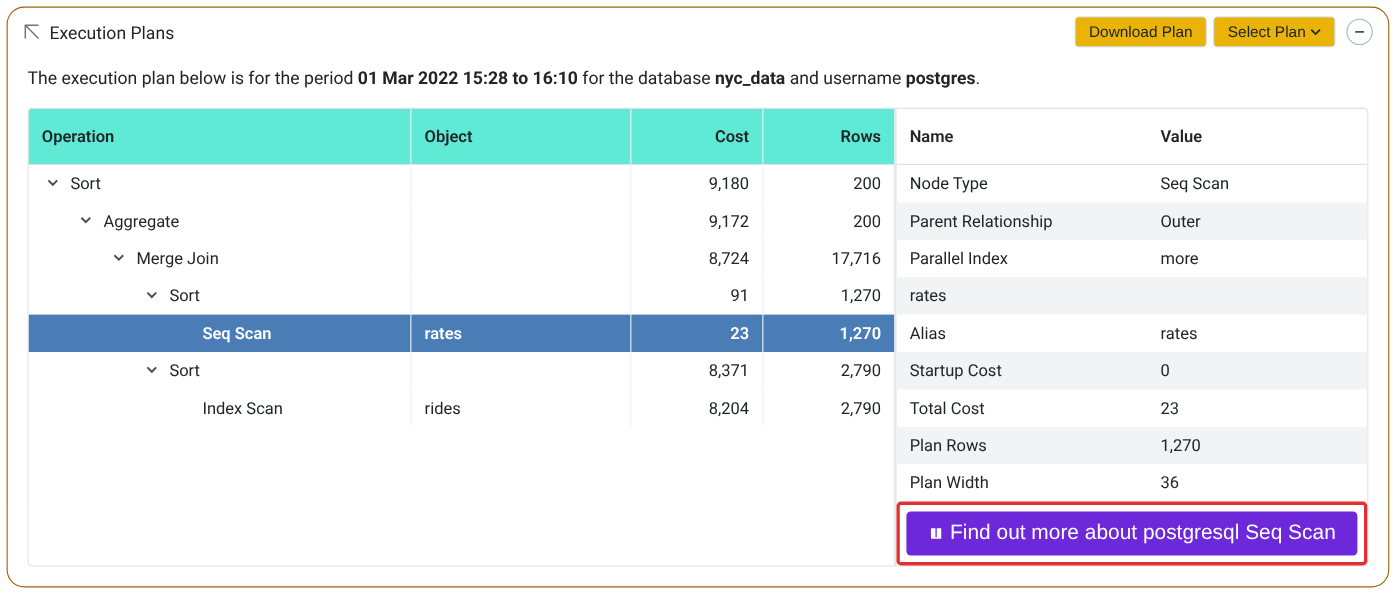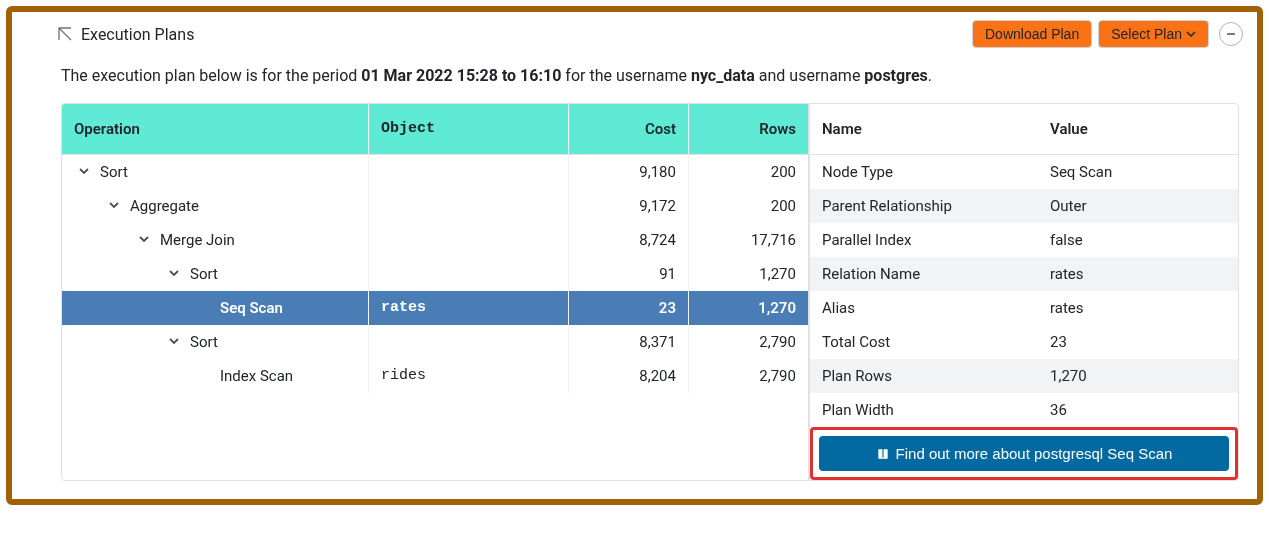--- a/index.html
+++ b/index.html
@@ -5,38 +5,37 @@
   * { box-sizing: border-box; margin: 0; padding: 0; }
   body {
     font-family: -apple-system, BlinkMacSystemFont, "Segoe UI", Roboto, Helvetica, Arial, sans-serif;
     background: #fff;
     color: #212529;
     width: 1269px;
     height: 554px;
     overflow: hidden;
   }
   .panel {
-    border: 6px solid #a16207;
-    border-radius: 6px;
+    border: 1px solid #a16207;
+    border-radius: 16px;
     margin: 6px;
     background: #fff;
-    padding-left: 31px;
   }
   .panel-header {
     display: flex;
     align-items: center;
     padding: 8px 14px;
     border-bottom: 0;
   }
   .panel-header .icon { color: #6c757d; margin-right: 8px; display:inline-flex; }
   .panel-header .title { font-size: 16px; color: #212529; font-weight:400; }
   .panel-header .spacer { flex: 1; }
   .btn {
     border: 1px solid #ced4da;
-    background: #f97316;
+    background: #eab308;
     border-radius: 4px;
     padding: 5px 12px;
     font-size: 14px;
     cursor: pointer;
     margin-left: 6px;
     display: inline-flex;
     align-items: center;
     gap: 4px;
     color: #212529;
   }
@@ -69,21 +68,21 @@
     display:flex;
     font-weight:600;
     font-size:15px;
     border-bottom:1px solid #dee2e6;
     background:#5eead4;
   }
   .plan-table .thead > div {
     padding: 16px 12px;
   }
   .col-op { flex: 1; }
-  .col-obj { width: 200px; border-left:1px solid #f1f3f5;font-family:Liberation Mono, monospace;}
+  .col-obj { width: 200px; border-left:1px solid #f1f3f5;}
   .col-cost { width: 120px; text-align:right;border-left:1px solid #f1f3f5; }
   .col-rows { width: 120px; text-align:right;border-left:1px solid #f1f3f5; }
   .plan-row {
     display:flex;
     font-size:15px;
     border-bottom:0;
   }
   .plan-row > div { padding: 8px 12px; }
   .plan-row.selected {
     background: #4a7cb5;
@@ -117,26 +116,26 @@
   .drow > div { padding: 8px 12px; }
   .drow.alt { background:#f1f3f5; }
   .detail-footer {
     padding: 6px;
     border:3px solid #e03131;
     border-radius:4px;
     margin: 0;
   }
   .detail-footer .btn-wide {
     width:100%;
-    background:#0369a1;
+    background:#6d28d9;
     color:#fff;
     border:none;
     border-radius:4px;
     padding:9px;
-    font-size:15px;
+    font-size:19px;
     display:flex;
     align-items:center;
     justify-content:center;
     gap:6px;
     cursor:pointer;
   }
   svg { display:block; }
 </style>
 </head>
 <body>
@@ -160,21 +159,21 @@
         </svg>
     </button>
     <span class="collapse-btn">
       <svg width="12" height="12" viewBox="0 0 12 12">
           <line x1="2" y1="6" x2="10" y2="6" stroke="currentColor" stroke-width="1.5"></line>
         </svg>
     </span>
   </div>
 
   <div class="description">
-    <span>The execution plan below is for the period </span><strong>01 Mar 2022 15:28 to 16:10</strong><span> for the username </span><strong>nyc_data</strong><span> and username </span><strong>postgres</strong><span>.</span>
+    <span>The execution plan below is for the period </span><strong>01 Mar 2022 15:28 to 16:10</strong><span> for the database </span><strong>nyc_data</strong><span> and username </span><strong>postgres</strong><span>.</span>
   </div>
 
   <div class="content-row">
     <div class="plan-table">
       <div class="thead">
         <div class="col-op">Operation</div>
         <div class="col-obj">Object</div>
         <div class="col-cost">Cost</div>
         <div class="col-rows">Rows</div>
       </div>
@@ -253,29 +252,32 @@
           <div class="drow">
             <div class="dcol-name">Node Type</div>
             <div class="dcol-val">Seq Scan</div>
           </div>
           <div class="drow alt">
             <div class="dcol-name">Parent Relationship</div>
             <div class="dcol-val">Outer</div>
           </div>
           <div class="drow">
             <div class="dcol-name">Parallel Index</div>
-            <div class="dcol-val">false</div>
+            <div class="dcol-val">more</div>
           </div>
           <div class="drow alt">
-            <div class="dcol-name">Relation Name</div>
             <div class="dcol-val">rates</div>
           </div>
           <div class="drow">
             <div class="dcol-name">Alias</div>
             <div class="dcol-val">rates</div>
+          </div>
+          <div class="drow alt">
+            <div class="dcol-name">Startup Cost</div>
+            <div class="dcol-val">0</div>
           </div>
           <div class="drow">
             <div class="dcol-name">Total Cost</div>
             <div class="dcol-val">23</div>
           </div>
           <div class="drow alt">
             <div class="dcol-name">Plan Rows</div>
             <div class="dcol-val">1,270</div>
           </div>
           <div class="drow">

